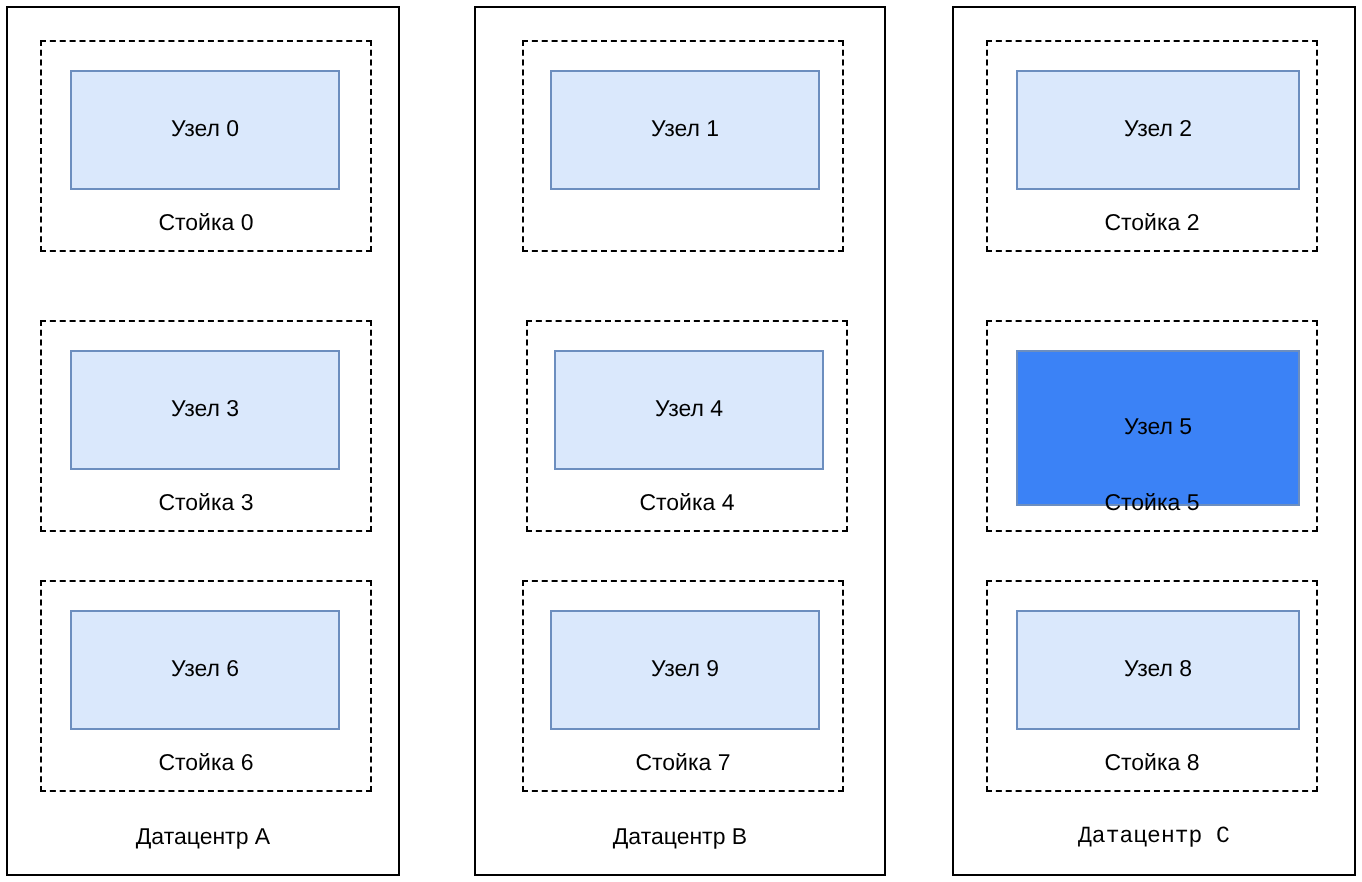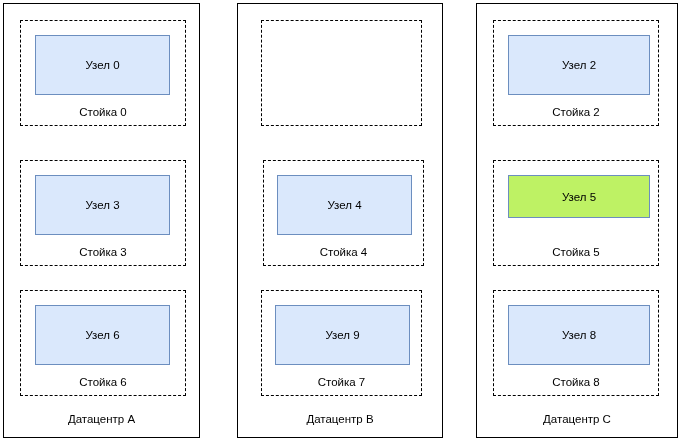--- a/index.html
+++ b/index.html
@@ -97,20 +97,23 @@
       <div class="rack" style="left: 16px; top: 286px; width: 166px; height: 106px; border-color: rgb(0, 0, 0);">
         <div class="node" style="left: 14px; top: 14px; width: 135px; height: 60px; background: rgb(218, 232, 252); border-color: rgb(108, 142, 191);">
           <span class="node-label" style="color: rgb(0, 0, 0);">Узел 6</span>
         </div>
         <div class="rack-label" style="color: rgb(0, 0, 0);">Стойка 6</div>
       </div>
       <div class="datacenter-label" style="color: rgb(0, 0, 0);">Датацентр A</div>
     </div>
     <div class="datacenter" style="left: 237px; top: 3px; width: 206px; height: 435px; border-color: rgb(0, 0, 0);">
       <div class="rack" style="left: 23px; top: 16px; width: 161px; height: 106px; border-color: rgb(0, 0, 0);">
+        <div class="node" style="left: 13px; top: 14px; width: 135px; height: 60px; background: rgb(218, 232, 252); border-color: rgb(108, 142, 191);">
+          <span class="node-label" style="color: rgb(0, 0, 0);">Узел 1</span>
+        </div>
       </div>
       <div class="rack" style="left: 25px; top: 156px; width: 161px; height: 106px; border-color: rgb(0, 0, 0);">
         <div class="node" style="left: 13px; top: 14px; width: 135px; height: 60px; background: rgb(218, 232, 252); border-color: rgb(108, 142, 191);">
           <span class="node-label" style="color: rgb(0, 0, 0);">Узел 4</span>
         </div>
         <div class="rack-label" style="color: rgb(0, 0, 0);">Стойка 4</div>
       </div>
       <div class="rack" style="left: 23px; top: 286px; width: 161px; height: 106px; border-color: rgb(0, 0, 0);">
         <div class="node" style="left: 13px; top: 14px; width: 135px; height: 60px; background: rgb(218, 232, 252); border-color: rgb(108, 142, 191);">
           <span class="node-label" style="color: rgb(0, 0, 0);">Узел 9</span>
@@ -120,26 +123,26 @@
       <div class="datacenter-label" style="color: rgb(0, 0, 0);">Датацентр B</div>
     </div>
     <div class="datacenter" style="left: 476px; top: 3px; width: 202px; height: 435px; border-color: rgb(0, 0, 0);">
       <div class="rack" style="left: 16px; top: 16px; width: 166px; height: 106px; border-color: rgb(0, 0, 0);">
         <div class="node" style="left: 14px; top: 14px; width: 142px; height: 60px; background: rgb(218, 232, 252); border-color: rgb(108, 142, 191);">
           <span class="node-label" style="color: rgb(0, 0, 0);">Узел 2</span>
         </div>
         <div class="rack-label" style="color: rgb(0, 0, 0);">Стойка 2</div>
       </div>
       <div class="rack" style="left: 16px; top: 156px; width: 166px; height: 106px; border-color: rgb(0, 0, 0);">
-        <div class="node" style="left: 14px; top: 14px; width: 142px; height: 43px; background: #bef264; border-color: rgb(108, 142, 191);">
+        <div class="node" style="left: 14px; top: 14px; width: 142px; height: 78px; background: #3b82f6; border-color: rgb(108, 142, 191);">
           <span class="node-label" style="color: rgb(0, 0, 0);">Узел 5</span>
         </div>
         <div class="rack-label" style="color: rgb(0, 0, 0);">Стойка 5</div>
       </div>
       <div class="rack" style="left: 16px; top: 286px; width: 166px; height: 106px; border-color: rgb(0, 0, 0);">
         <div class="node" style="left: 14px; top: 14px; width: 142px; height: 60px; background: rgb(218, 232, 252); border-color: rgb(108, 142, 191);">
           <span class="node-label" style="color: rgb(0, 0, 0);">Узел 8</span>
         </div>
         <div class="rack-label" style="color: rgb(0, 0, 0);">Стойка 8</div>
       </div>
-      <div class="datacenter-label" style="color: rgb(0, 0, 0);">Датацентр C</div>
+      <div class="datacenter-label" style="color: rgb(0, 0, 0); font-family: Liberation Mono, monospace;">Датацентр C</div>
     </div>
   </div>
 
 </body></html>

